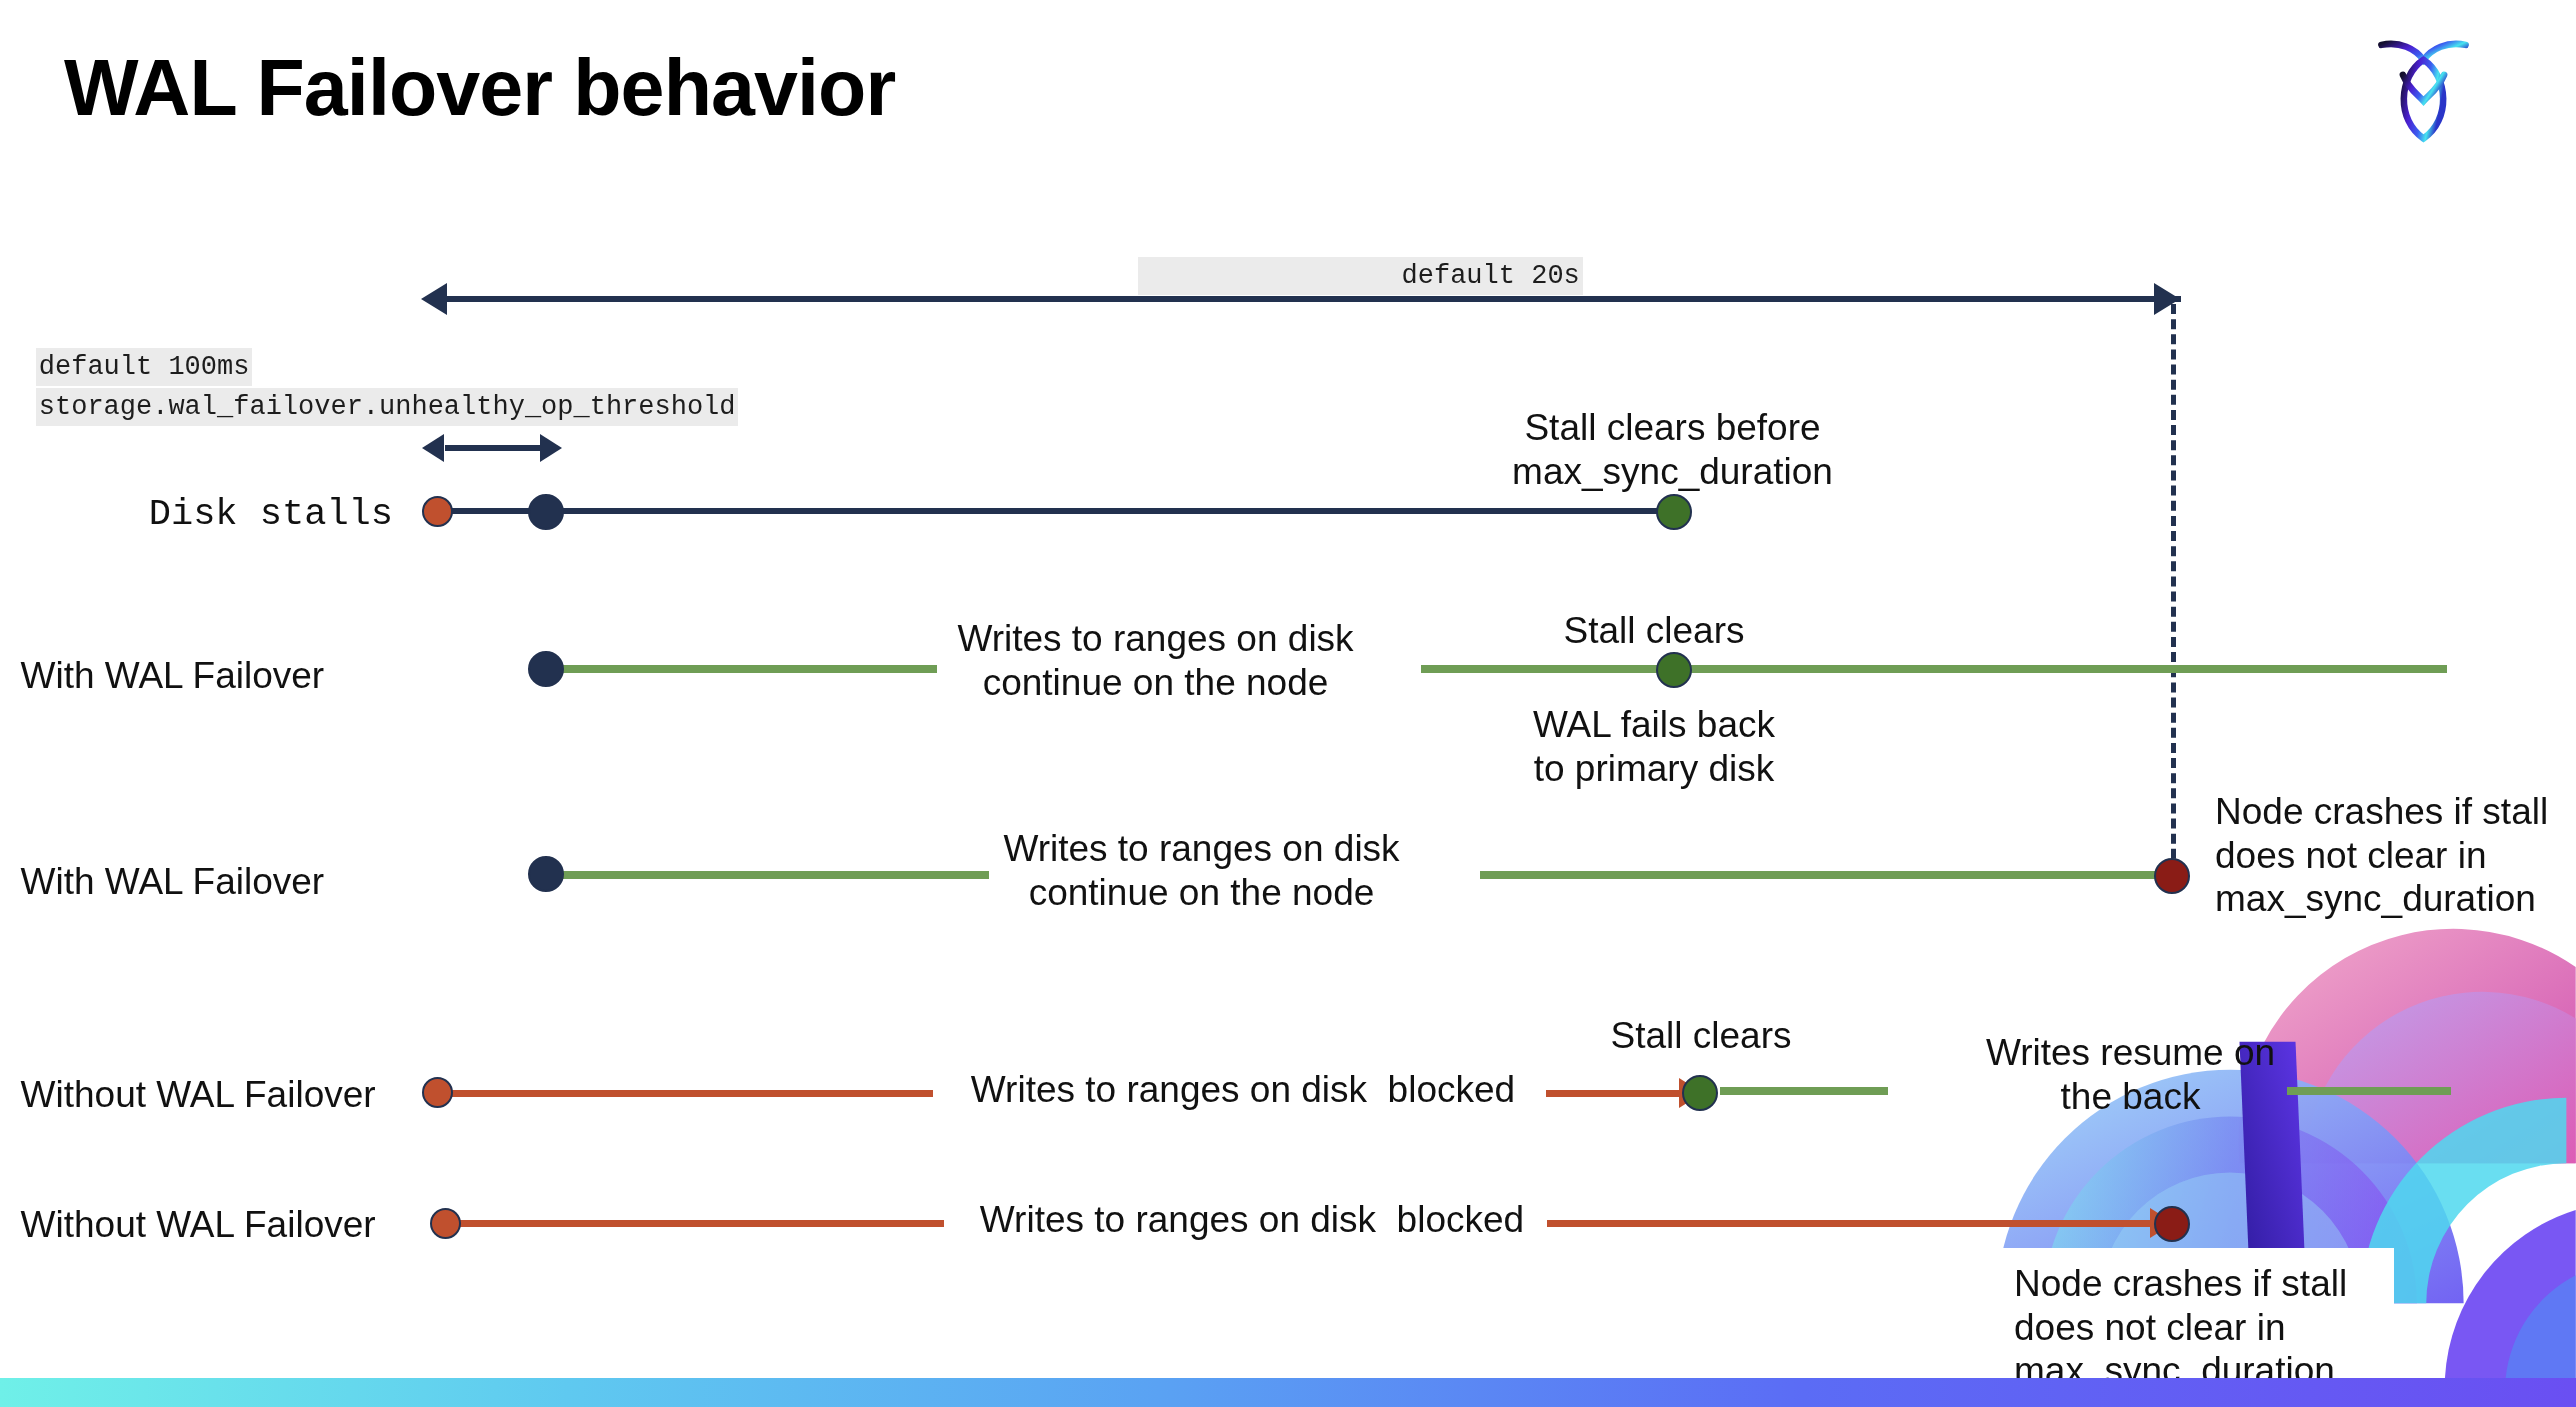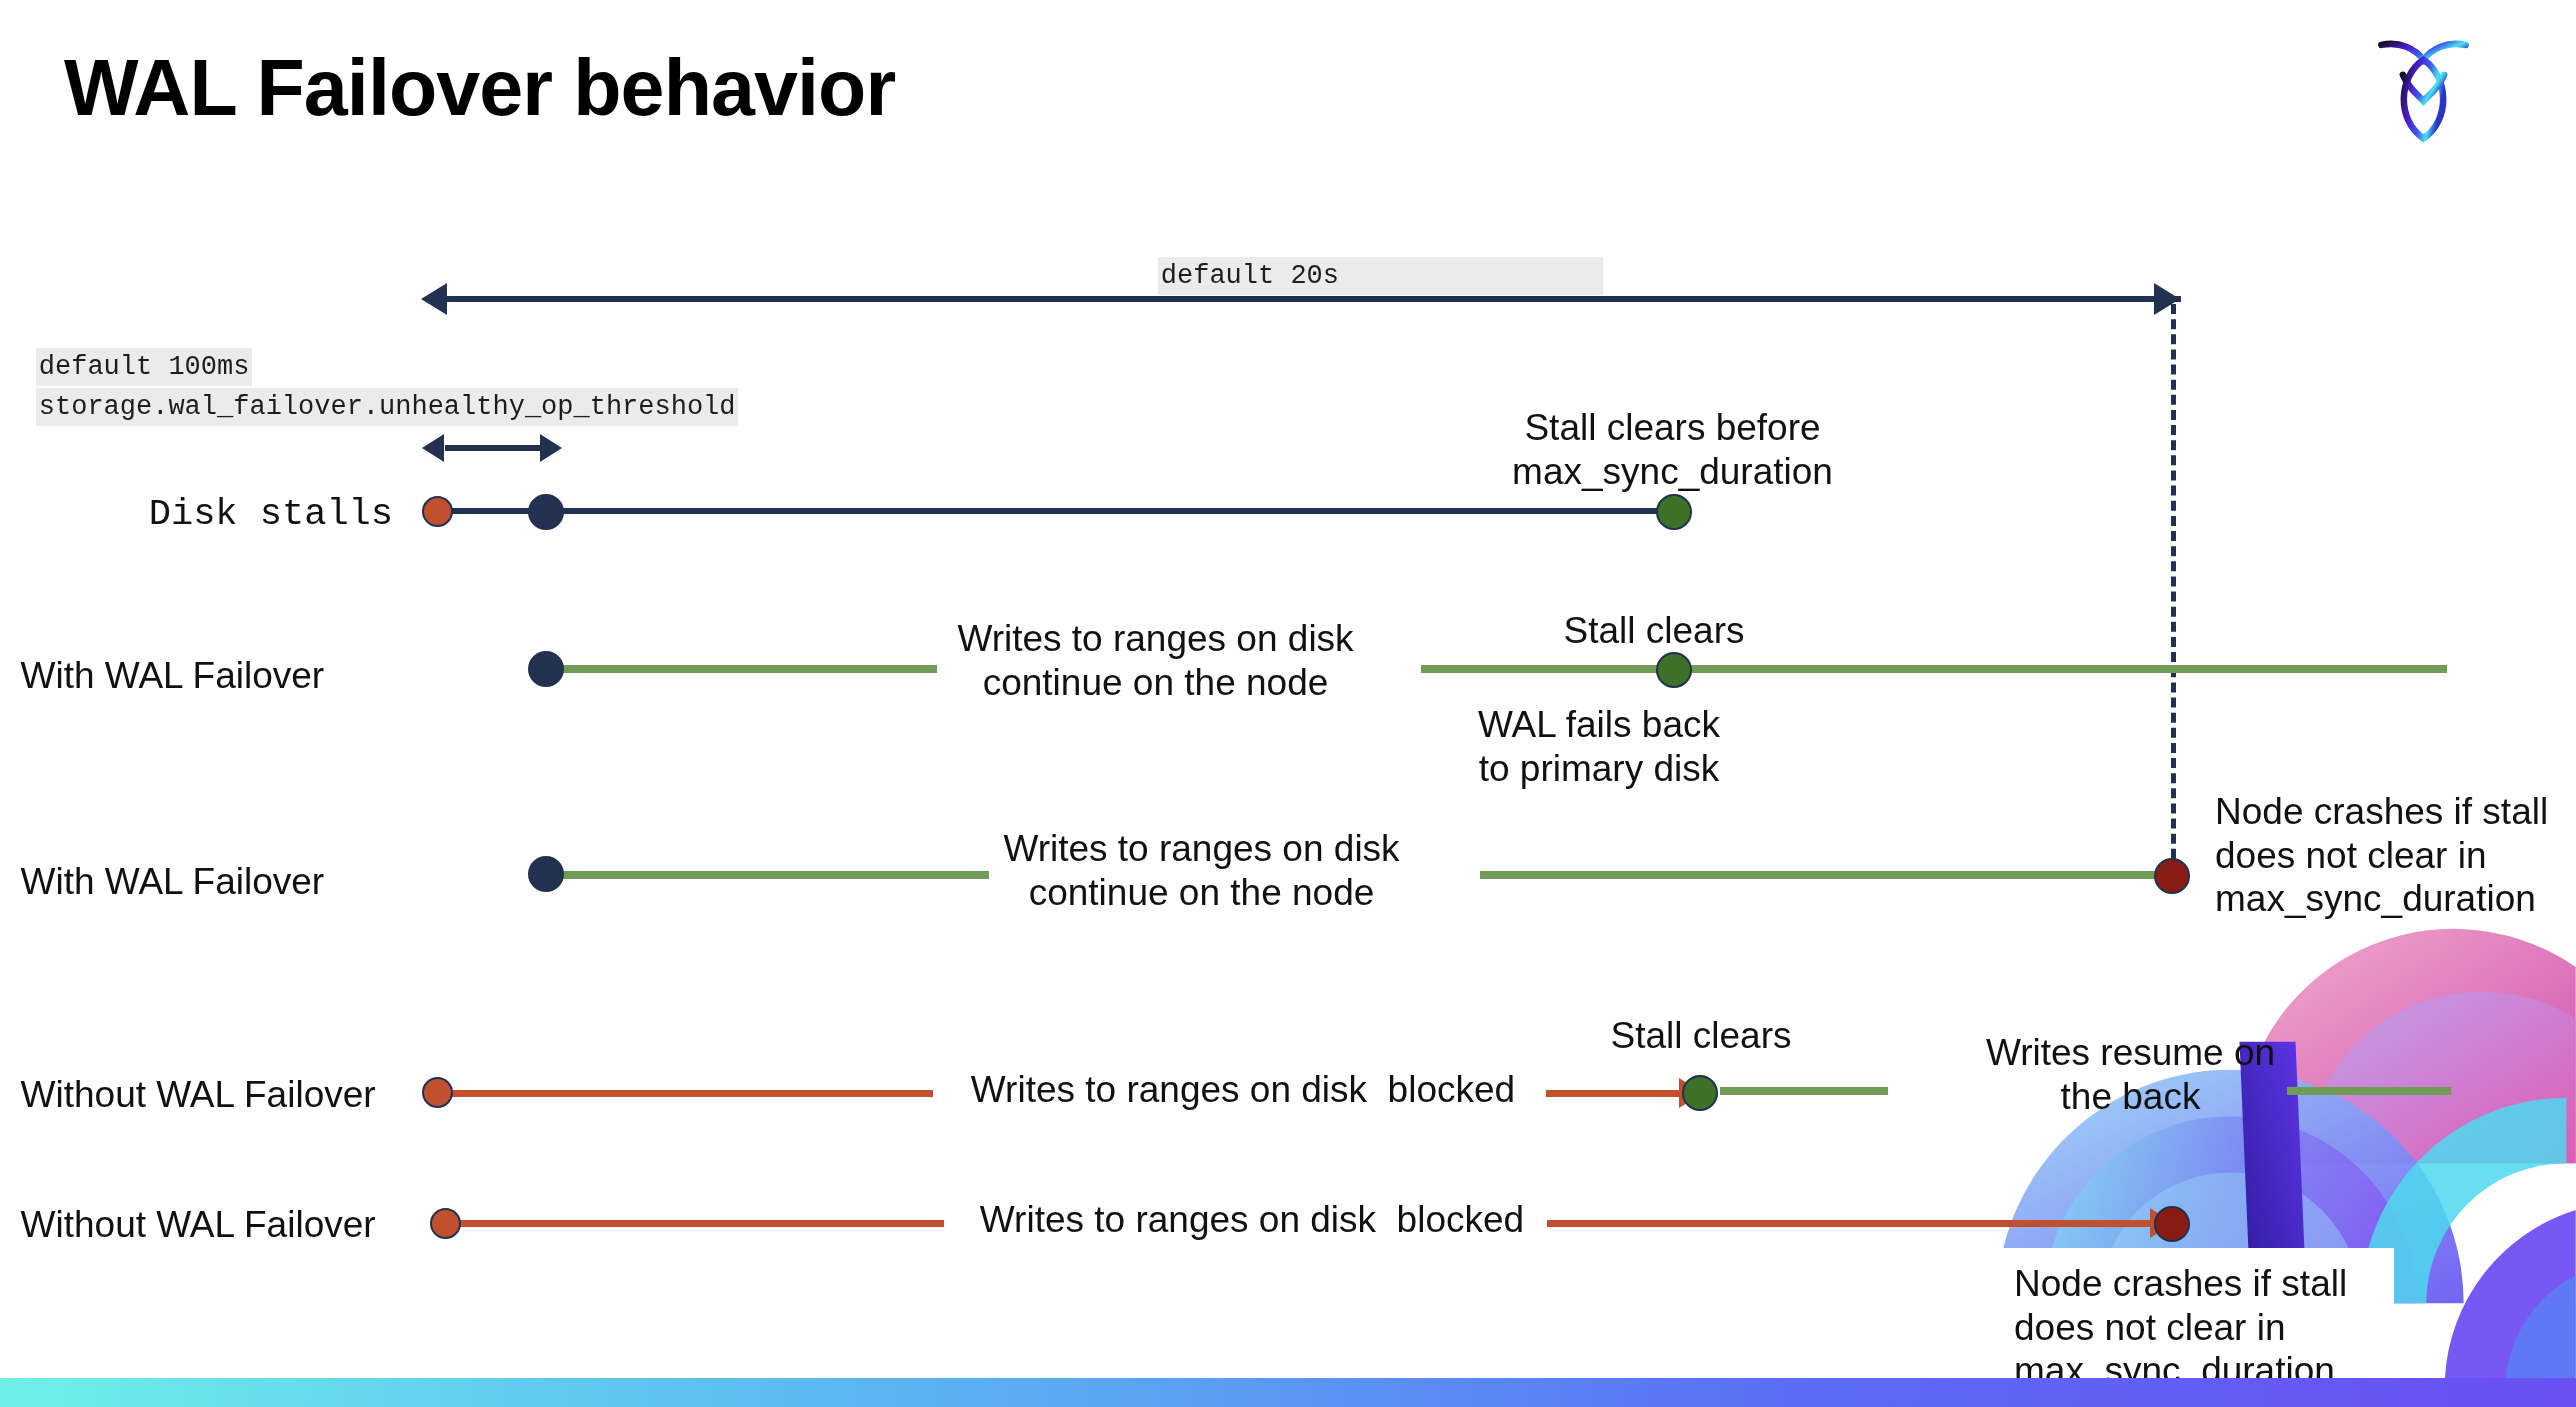--- a/index.html
+++ b/index.html
@@ -25,21 +25,21 @@
   
   .code{
     position:absolute;
     font-family:"Liberation Mono", monospace;
     font-size:27px;color:#1d1d1d;
     background:#ebebeb;
     white-space:pre;
     line-height:1.42;
     padding:0 2.8px;
   }
-  .code.ctr{text-align:left;margin-left:20px;}
+  .code.ctr{text-align:right;}
 
   
   .lbl{
     position:absolute;
     font-size:37px;color:#111111;
     line-height:1.18;
     white-space:pre;
   }
   .lbl.ctr{text-align:center;}
   .lbl.rt{text-align:right;}
@@ -153,21 +153,21 @@
   <div class="lbl lt" style="left:20.6px;top:654px;width:393px;">With WAL Failover</div>
 
   <div class="hline green" style="left:540px;top:665px;width:397px;"></div>
   <div class="hline green" style="left:1421px;top:665px;width:1026px;"></div>
   <div class="dot dot-navy" style="left:528px;top:651px;width:36px;height:36px;"></div>
   <div class="dot dot-green" style="left:1656px;top:652px;width:36px;height:36px;"></div>
 
   <div class="lbl ctr" style="left:950px;top:617px;width:411px;white-space:pre-line;">Writes to ranges on disk
 continue on the node</div>
   <div class="lbl ctr" style="left:1467px;top:609px;width:374px;">Stall clears</div>
-  <div class="lbl ctr" style="left:1412px;top:703px;width:374px;white-space:pre-line;">WAL fails  back
+  <div class="lbl ctr" style="left:1467px;top:703px;width:374px;white-space:pre-line;">WAL fails  back
 to primary disk</div>
 
   <div class="lbl lt" style="left:20.6px;top:860px;width:393px;">With WAL Failover</div>
 
   <div class="hline green" style="left:540px;top:871px;width:449px;"></div>
   <div class="hline green" style="left:1480px;top:871px;width:692px;"></div>
   <div class="dot dot-navy" style="left:528px;top:856px;width:36px;height:36px;"></div>
   <div class="dot dot-darkred" style="left:2154px;top:858px;width:36px;height:36px;"></div>
 
   <div class="lbl ctr" style="left:996px;top:827px;width:411px;white-space:pre-line;">Writes to ranges on disk

